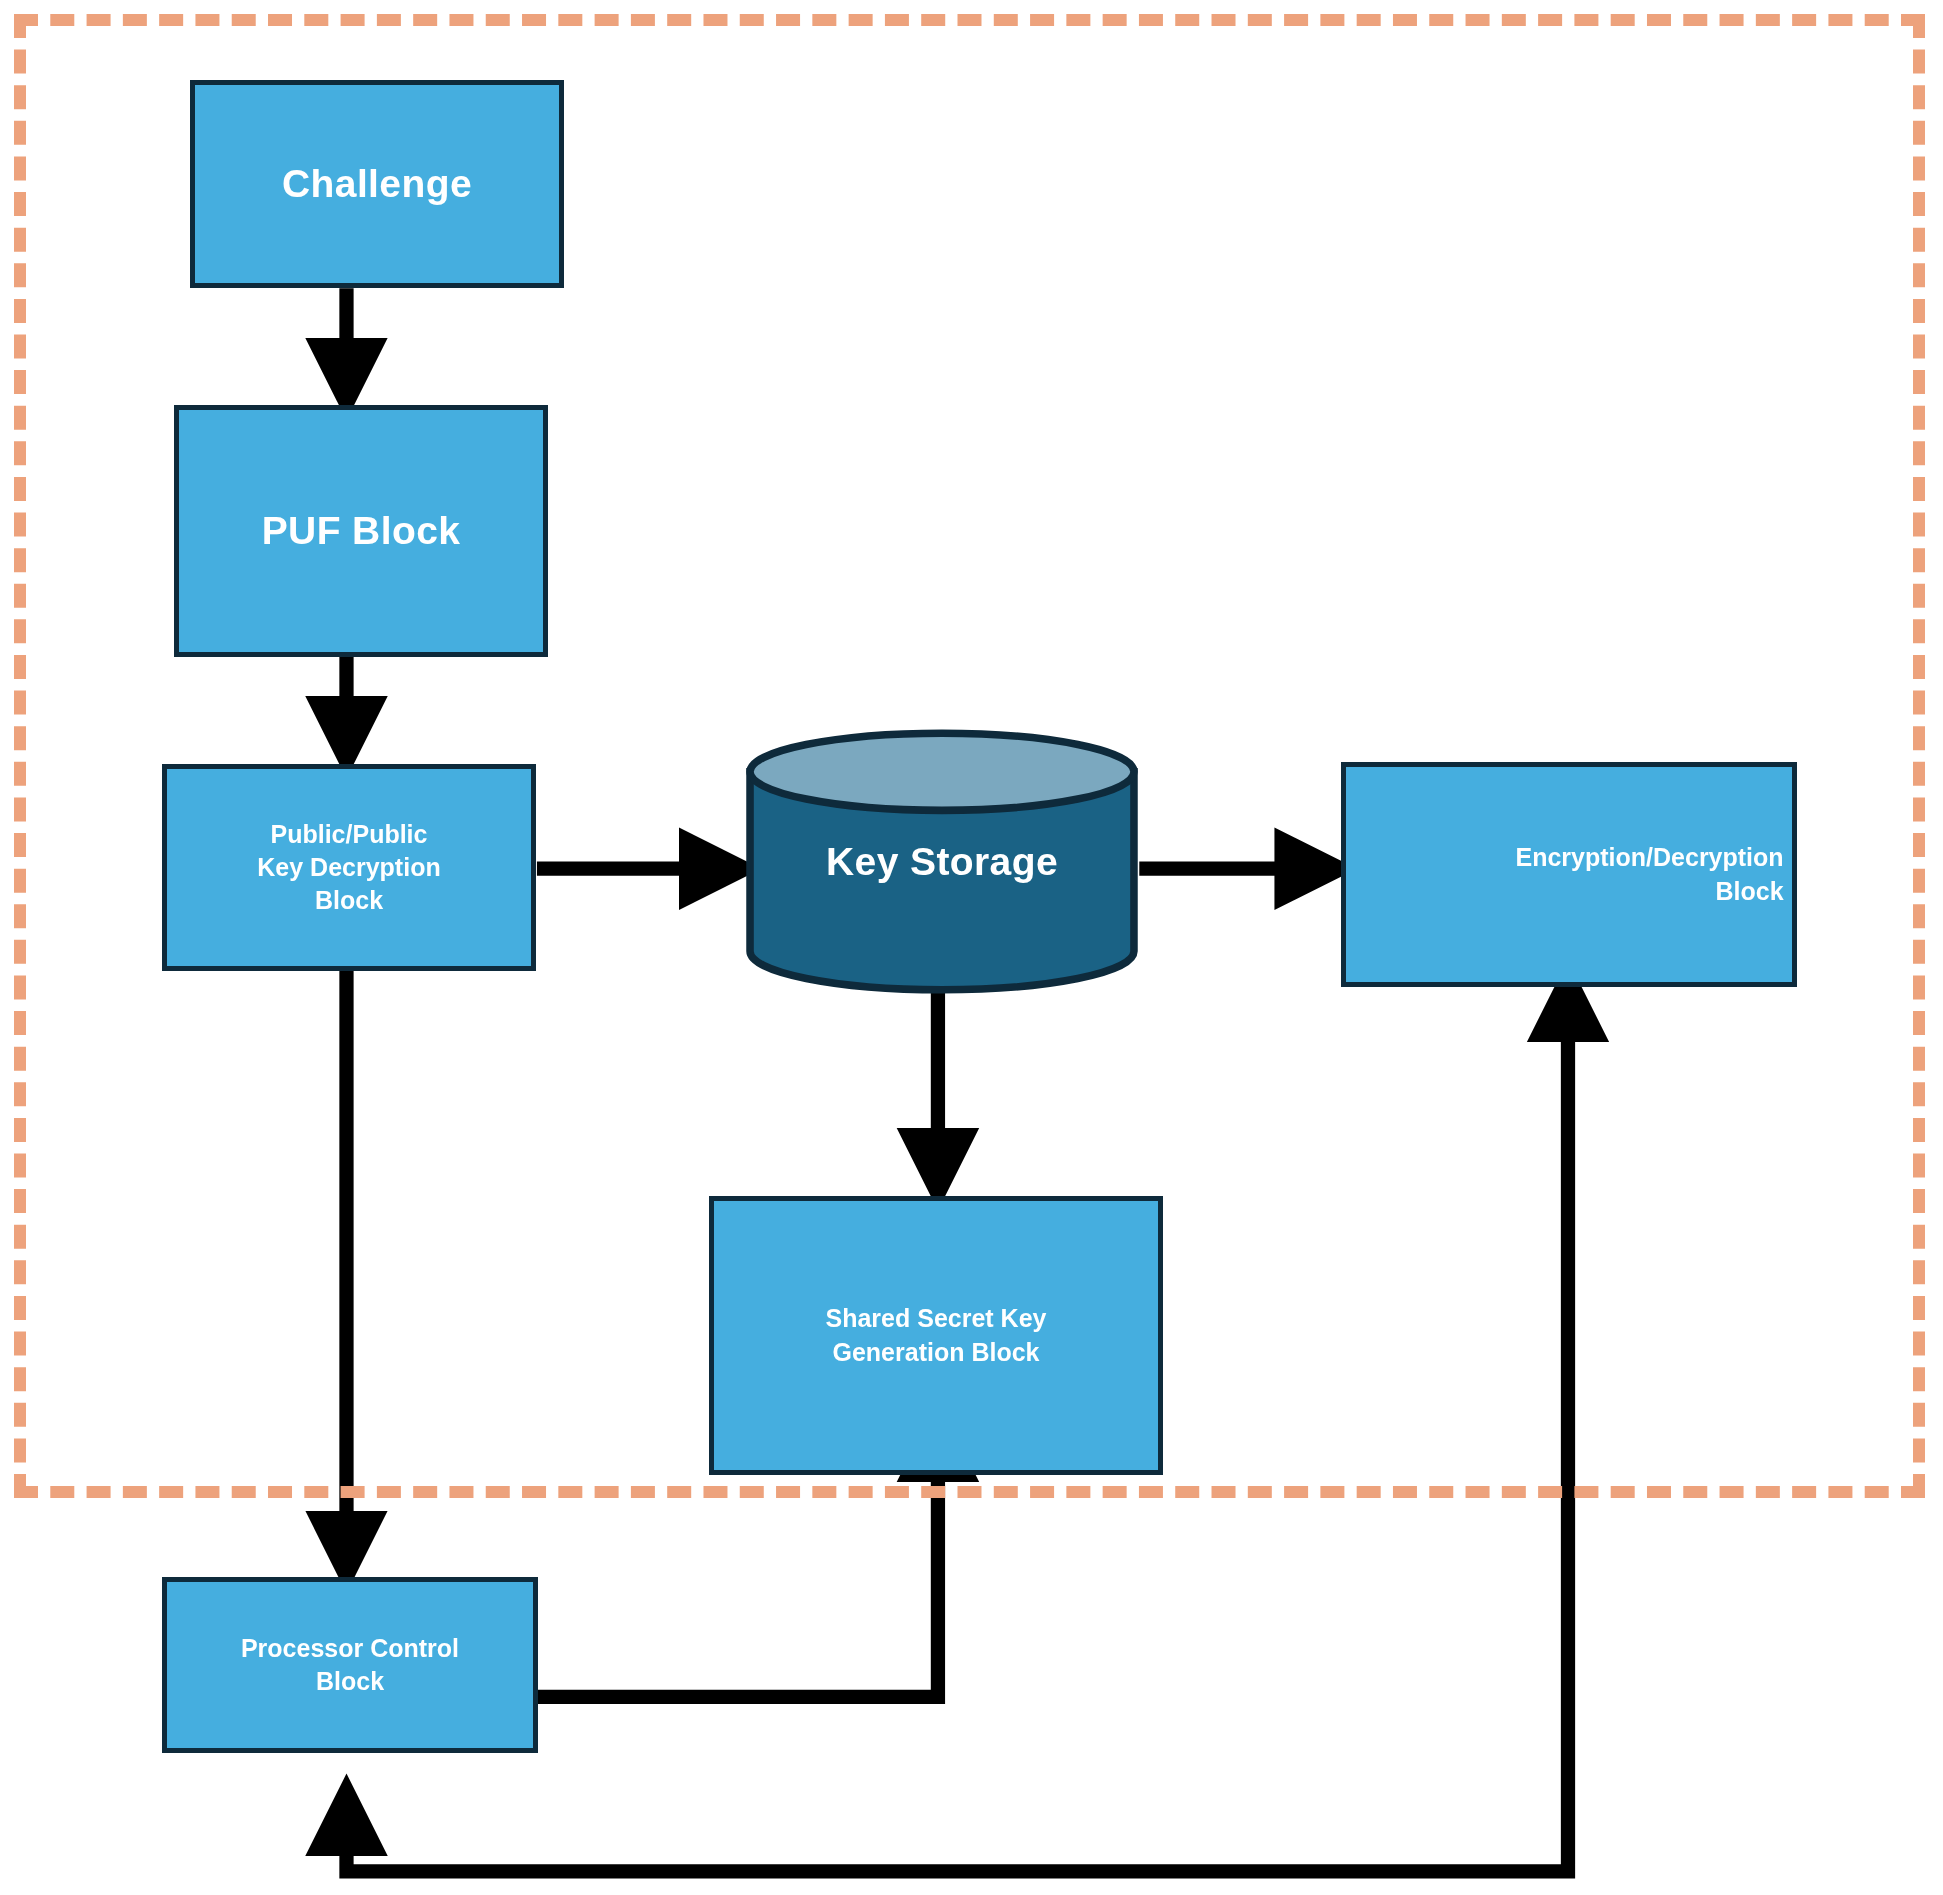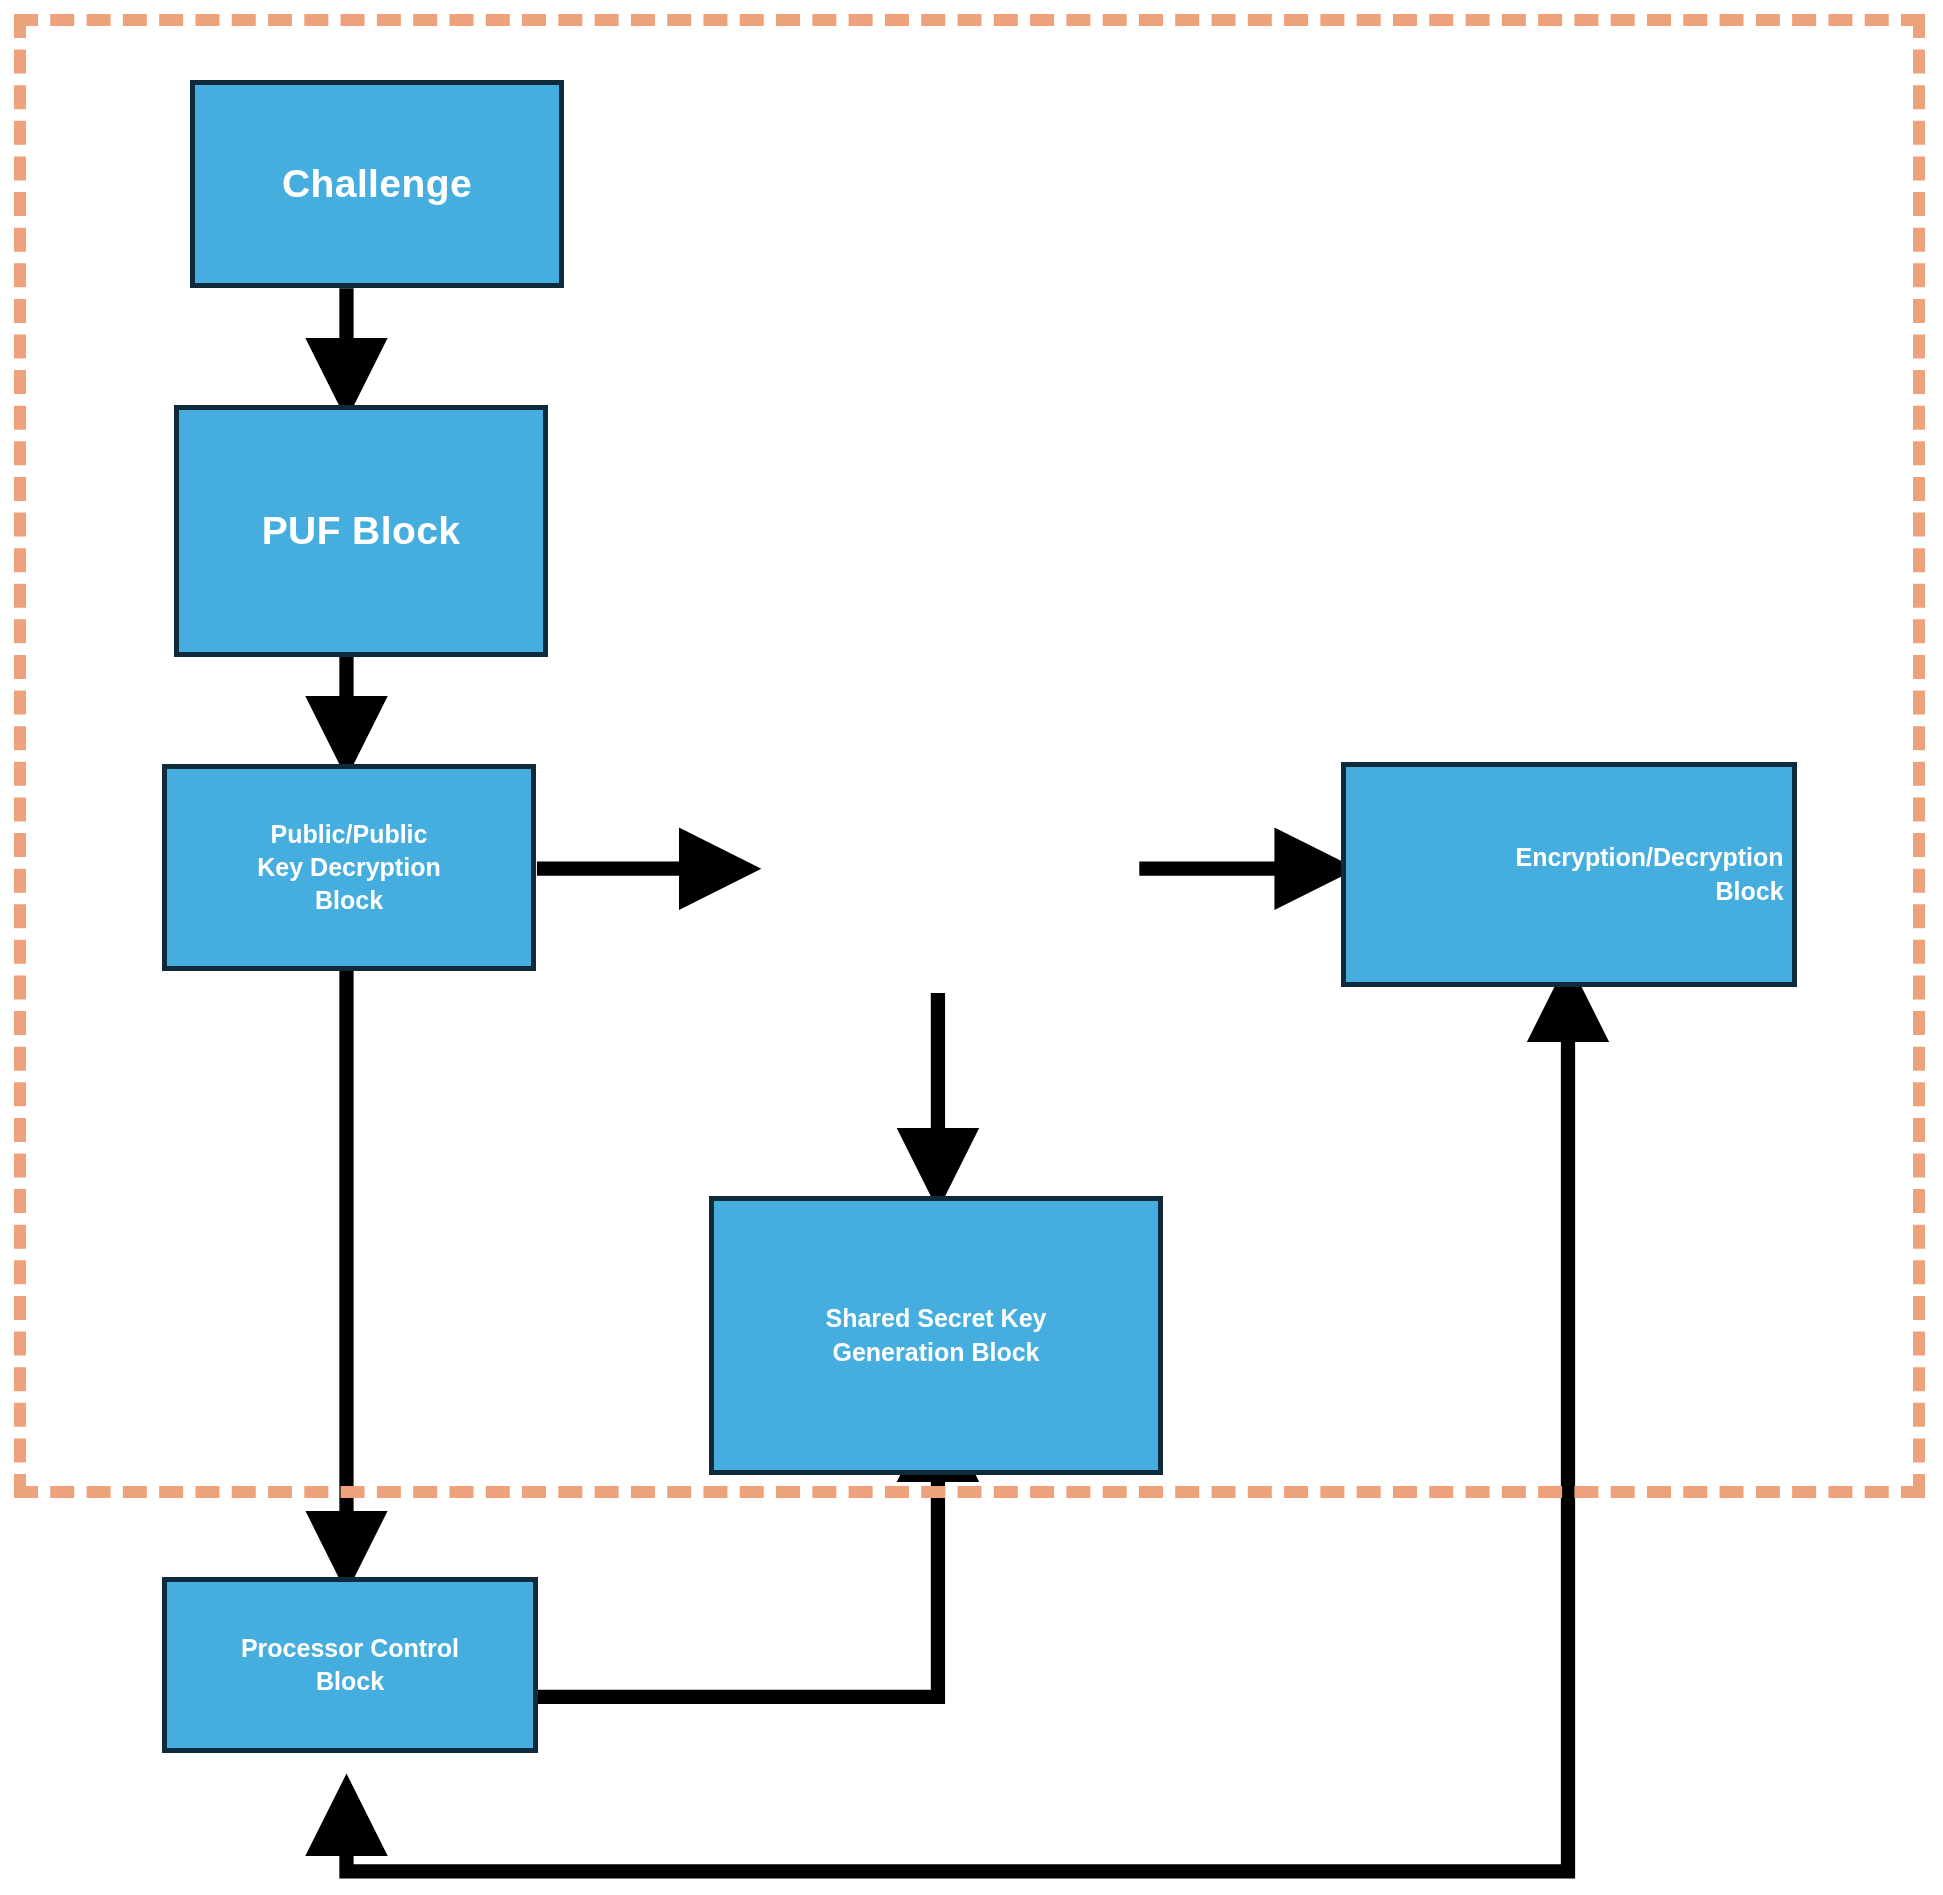--- a/index.html
+++ b/index.html
@@ -148,20 +148,27 @@
   </div>
 
   <div class="node small" id="node-keygen">
     <span class="label">
       <span>Public/Public</span><br>
       <span>Key Decryption</span><br>
       <span>Block</span>
     </span>
   </div>
 
+  <div id="cyl-keystorage">
+    <svg width="394" height="267" viewBox="0 0 470 318" xmlns="http://www.w3.org/2000/svg">
+      <path d="M 6 52 L 6 266 A 229 46 0 0 0 464 266 L 464 52 Z" fill="#1A6285" stroke="#0E2A3B" stroke-width="9"></path>
+      <ellipse cx="235" cy="52" rx="229" ry="46" fill="#7BA8BF" stroke="#0E2A3B" stroke-width="9"></ellipse>
+    </svg>
+    <div class="cyl-label">Key Storage</div>
+  </div>
 
   <div class="node small" id="node-encdec">
     <span class="label">
       <span>Encryption/Decryption</span><br>
       <span>Block</span>
     </span>
   </div>
 
   <div class="node small" id="node-sharedkey">
     <span class="label">

